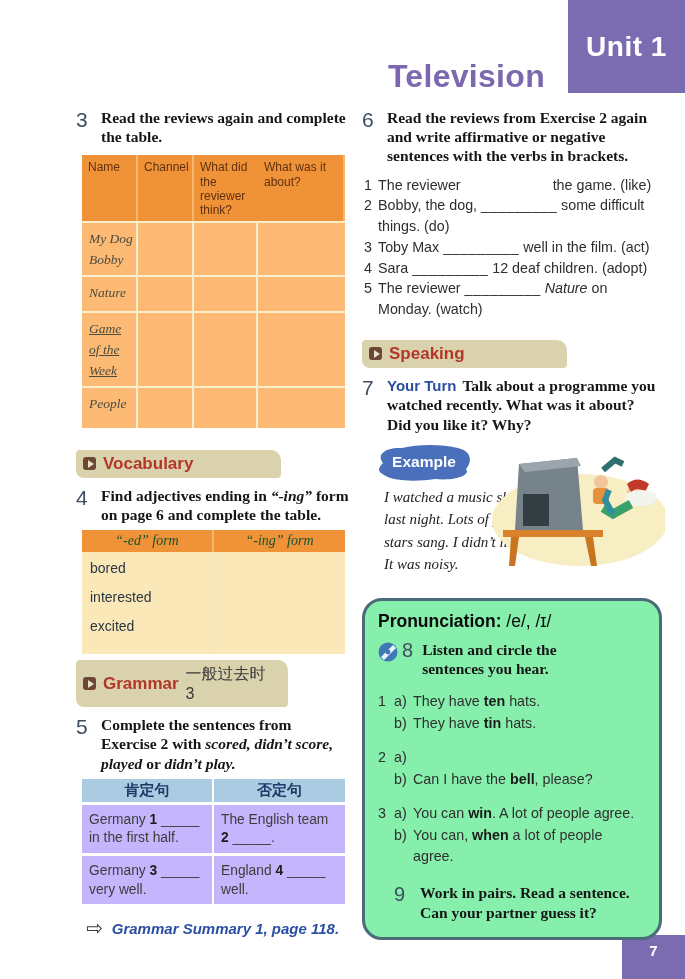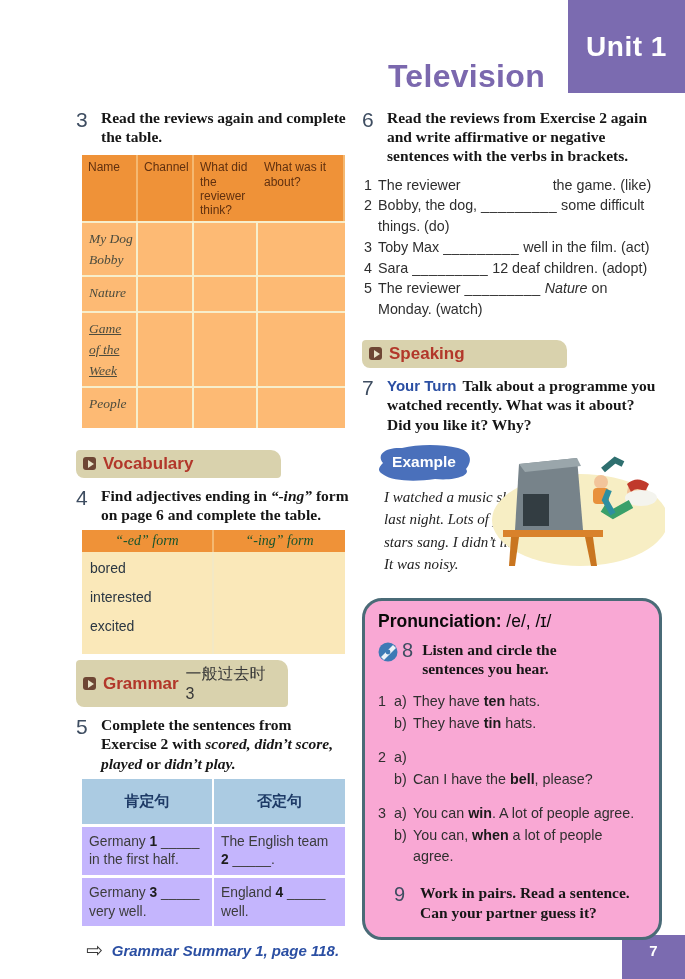--- a/index.html
+++ b/index.html
@@ -76,21 +76,21 @@
     padding:3px 2px;border-right:2px solid #f5b871;box-sizing:border-box;
   }
   .t4 .hc.last{border-right:none;}
   .t4 .bc{background:#fae8b9;min-height:102px;box-sizing:border-box;border-right:2px solid #f3e8c4;padding:8px 0 0 8px;}
   .t4 .bc.last{border-right:none;}
   .t4 .word{font-size:14px;color:#2a3642;margin:0 0 13px 0;}
   
   .t5{display:grid;grid-template-columns:132px 131px;width:263px;margin:6px 0 0 6px;}
   .t5 .hc{
     background:#abcbe2;color:#1d3a66;font-weight:bold;font-size:15px;text-align:center;
-    padding:13px 2px;border-right:2px solid #fff;box-sizing:border-box;
+    padding:2px 2px;border-right:2px solid #fff;box-sizing:border-box;
   }
   .t5 .hc.last{border-right:none;}
   .t5 .bc{
     background:#c4b5fd;font-size:13.8px;color:#3c3c3c;line-height:1.35;
     padding:6px 6px 5px 7px;border-right:2px solid #fff;border-top:3px solid #fff;min-height:50px;box-sizing:border-box;
   }
   .t5 .bc.last{border-right:none;}
   .t5 .bn{font-weight:bold;color:#1d1d1d;}
   
   .summary{display:flex;align-items:center;gap:9px;margin:14px 0 0 10px;}
@@ -115,21 +115,21 @@
     color:#fff;font-weight:bold;font-size:15.5px;
   }
   .ex-speech{
     position:absolute;left:22px;top:44px;width:162px;
     font-family:"Liberation Serif",serif;font-style:italic;font-size:15px;line-height:1.5;color:#222;
   }
   .illust{position:absolute;right:0;top:0;}
   
   .pron{
     border:3px solid #4a6b77;border-radius:20px;width:300px;box-sizing:border-box;
-    padding:10px 13px 14px 13px;margin-top:4px;min-height:313px;background:#f9a8d4;
+    padding:10px 13px 14px 13px;margin-top:4px;min-height:313px;background:#86efac;
   }
   .pron-title{font-size:17.5px;color:#0a0a0a;}
   .pron-title .t{font-weight:bold;}
   .ex8{display:flex;align-items:flex-start;margin-top:8px;}
   .cd{flex:none;margin-top:2px;}
   .ex8 .num{flex:none;font-size:20px;color:#3e4d61;margin:0 9px 0 4px;line-height:1;}
   .ex8 .ins{font-family:"Liberation Serif",serif;font-weight:bold;font-size:15.5px;line-height:1.25;color:#161616;width:195px;}
   .pgroup{margin-top:13px;}
   .pline{display:flex;font-size:14.3px;color:#2f2f2f;line-height:1.5;}
   .pline .gn{flex:none;width:16px;}

